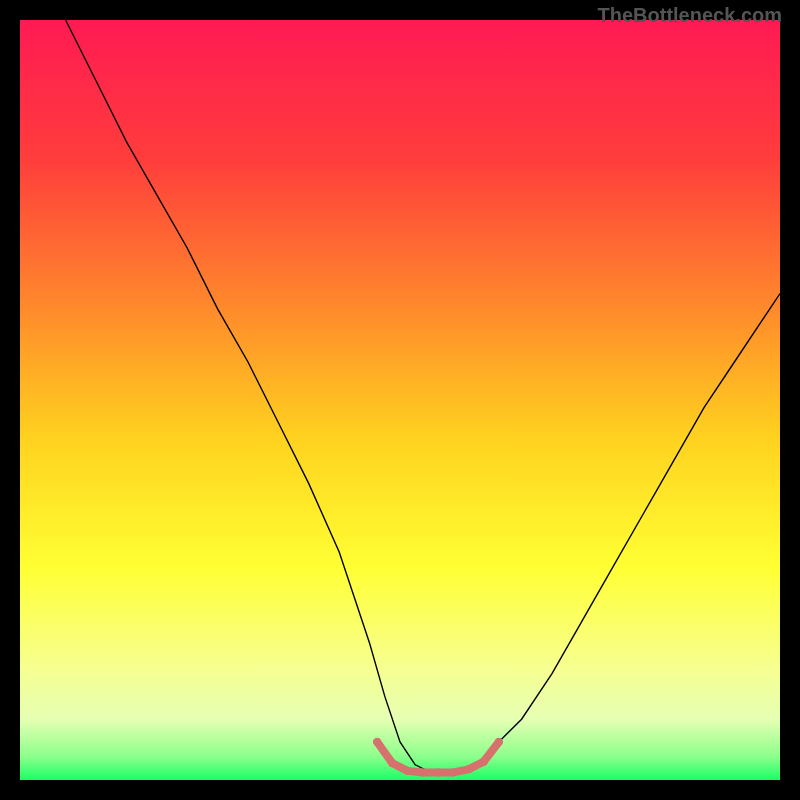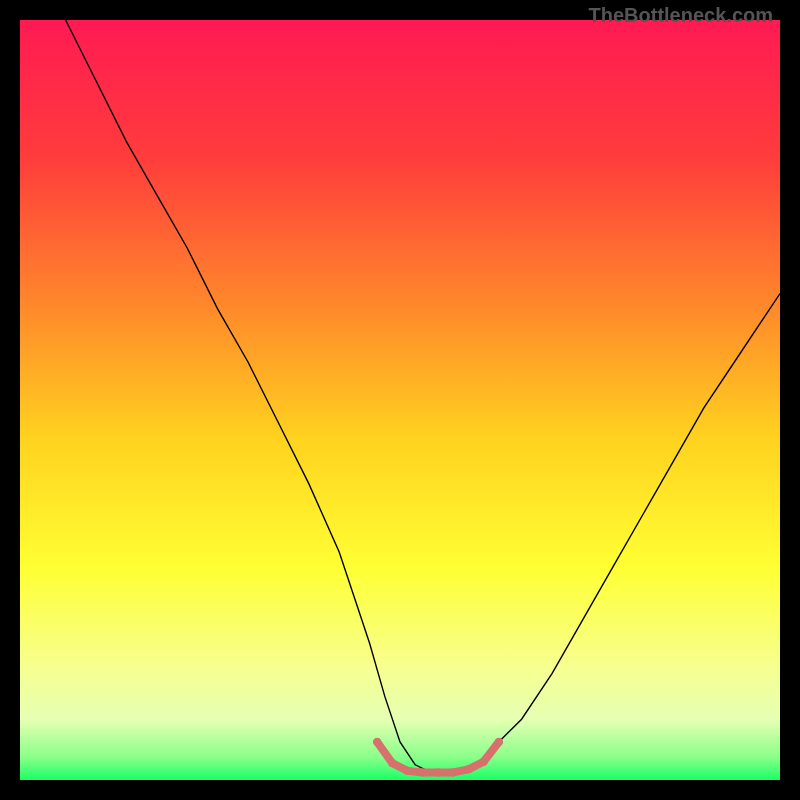--- a/index.html
+++ b/index.html
@@ -7,21 +7,21 @@
     width: 800px;
     height: 800px;
     background: #000;
     position: relative;
     font-family: Arial, Helvetica, sans-serif;
     overflow: hidden;
   }
   .watermark {
     position: absolute;
     top: 4px;
-    right: 27px;
+    right: 18px;
     color: #555;
     font-size: 20px;
     font-weight: bold;
     z-index: 10;
   }
   .plot-wrap {
     position: absolute;
     left: 20px;
     top: 20px;
     width: 760px;

